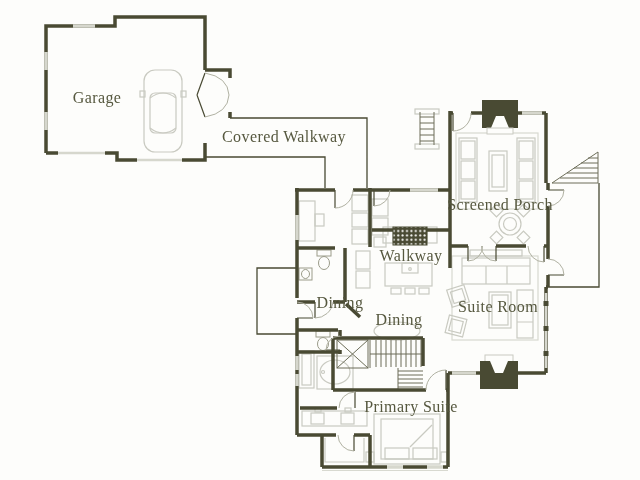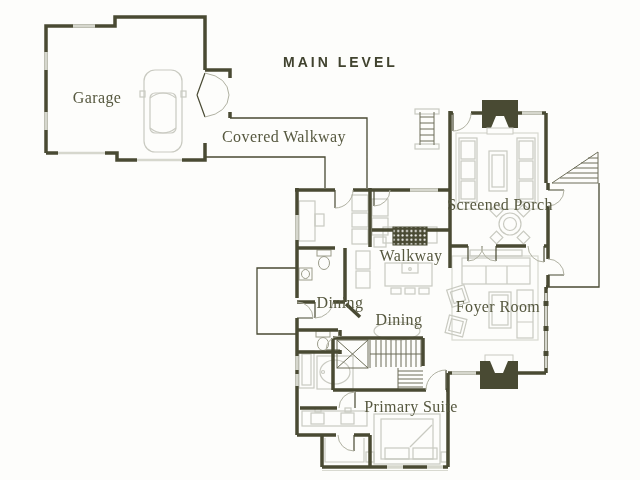--- a/index.html
+++ b/index.html
@@ -258,24 +258,23 @@
     <rect x="487" y="128" width="26" height="6" fill="#fdfdfb" stroke="#c9cac1" stroke-width="1"></rect>
   </g>
 
   <g>
     <rect x="485" y="355" width="28" height="7" fill="#fdfdfb" stroke="#c9cac1" stroke-width="1"></rect>
     <rect x="480" y="361" width="38" height="28" fill="#494a33"></rect>
     <polygon points="490,361 508,361 503,373 495,373" fill="#fdfdfb"></polygon>
   </g>
 </svg>
 
-<div class="plan-title">MAIN LEVEL</div>
 
 <div class="room-label" style="left:97px;top:98px">Garage</div>
 <div class="room-label" style="left:284px;top:137px">Covered Walkway</div>
 <div class="room-label" style="left:500px;top:205px">Screened Porch</div>
 <div class="room-label" style="left:411px;top:256px">Walkway</div>
 <div class="room-label" style="left:340px;top:303px">Dining</div>
 <div class="room-label" style="left:399px;top:320px">Dining</div>
-<div class="room-label" style="left:498px;top:307px">Foyer Room</div>
+<div class="room-label" style="left:498px;top:307px">Suite Room</div>
 <div class="room-label" style="left:411px;top:407px">Primary Suite</div>
 
 </div>
 
 </body></html>

